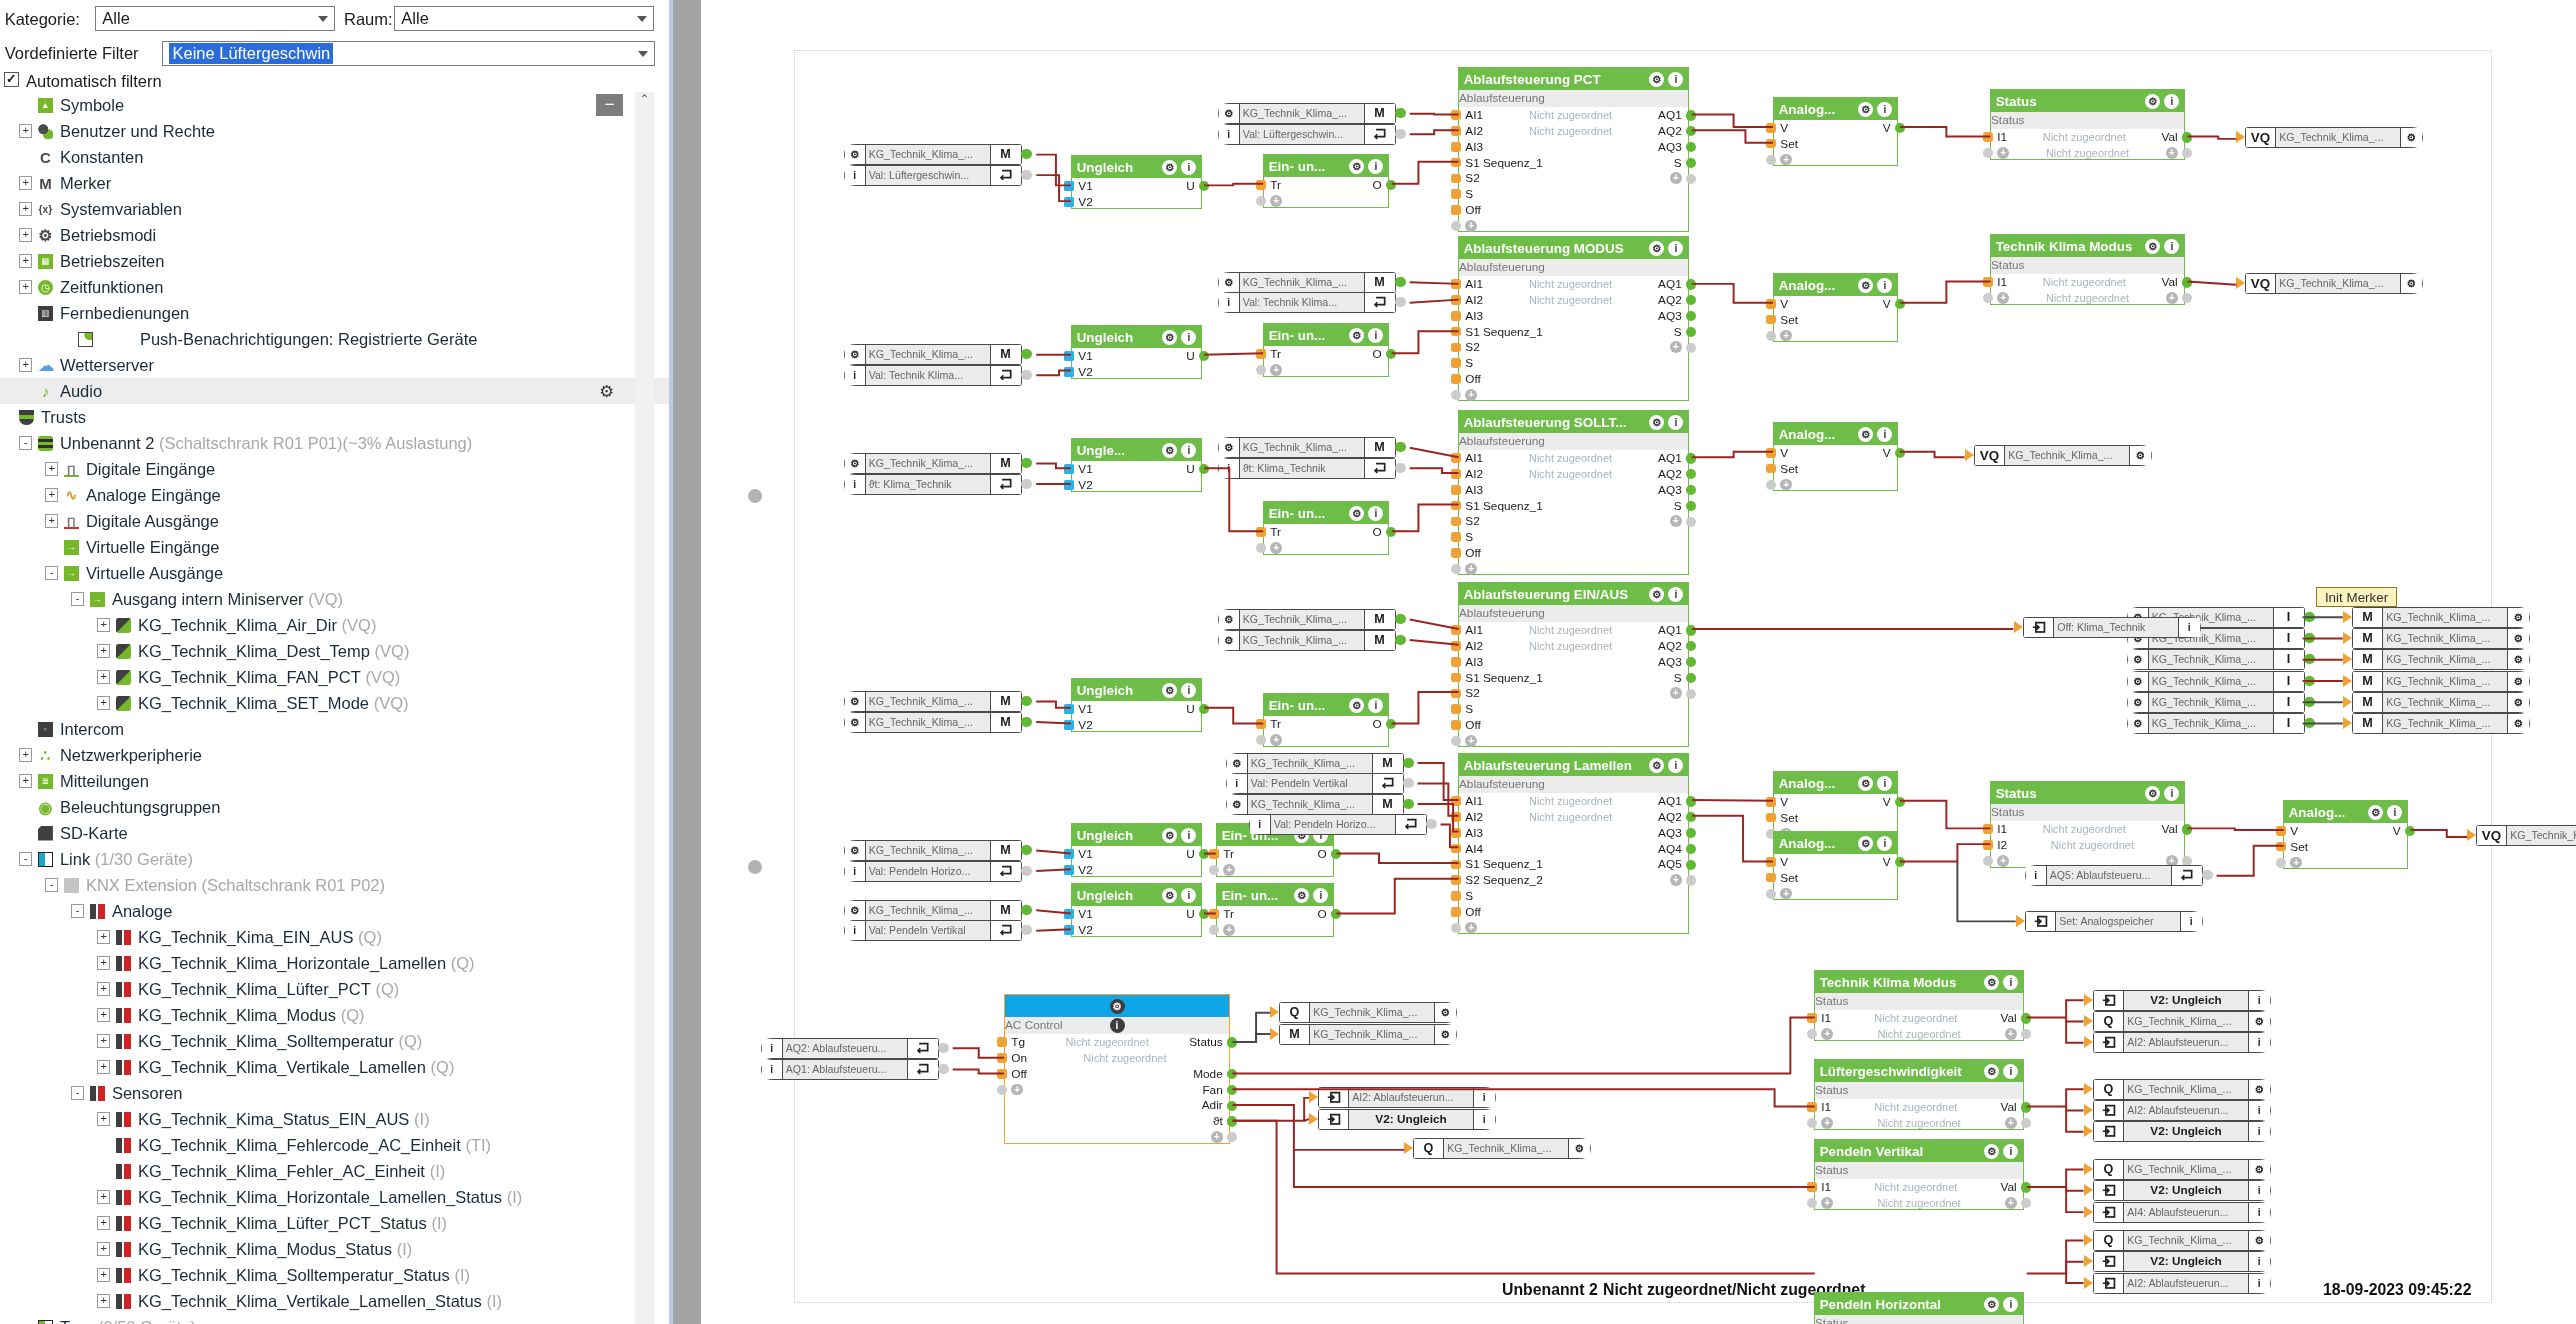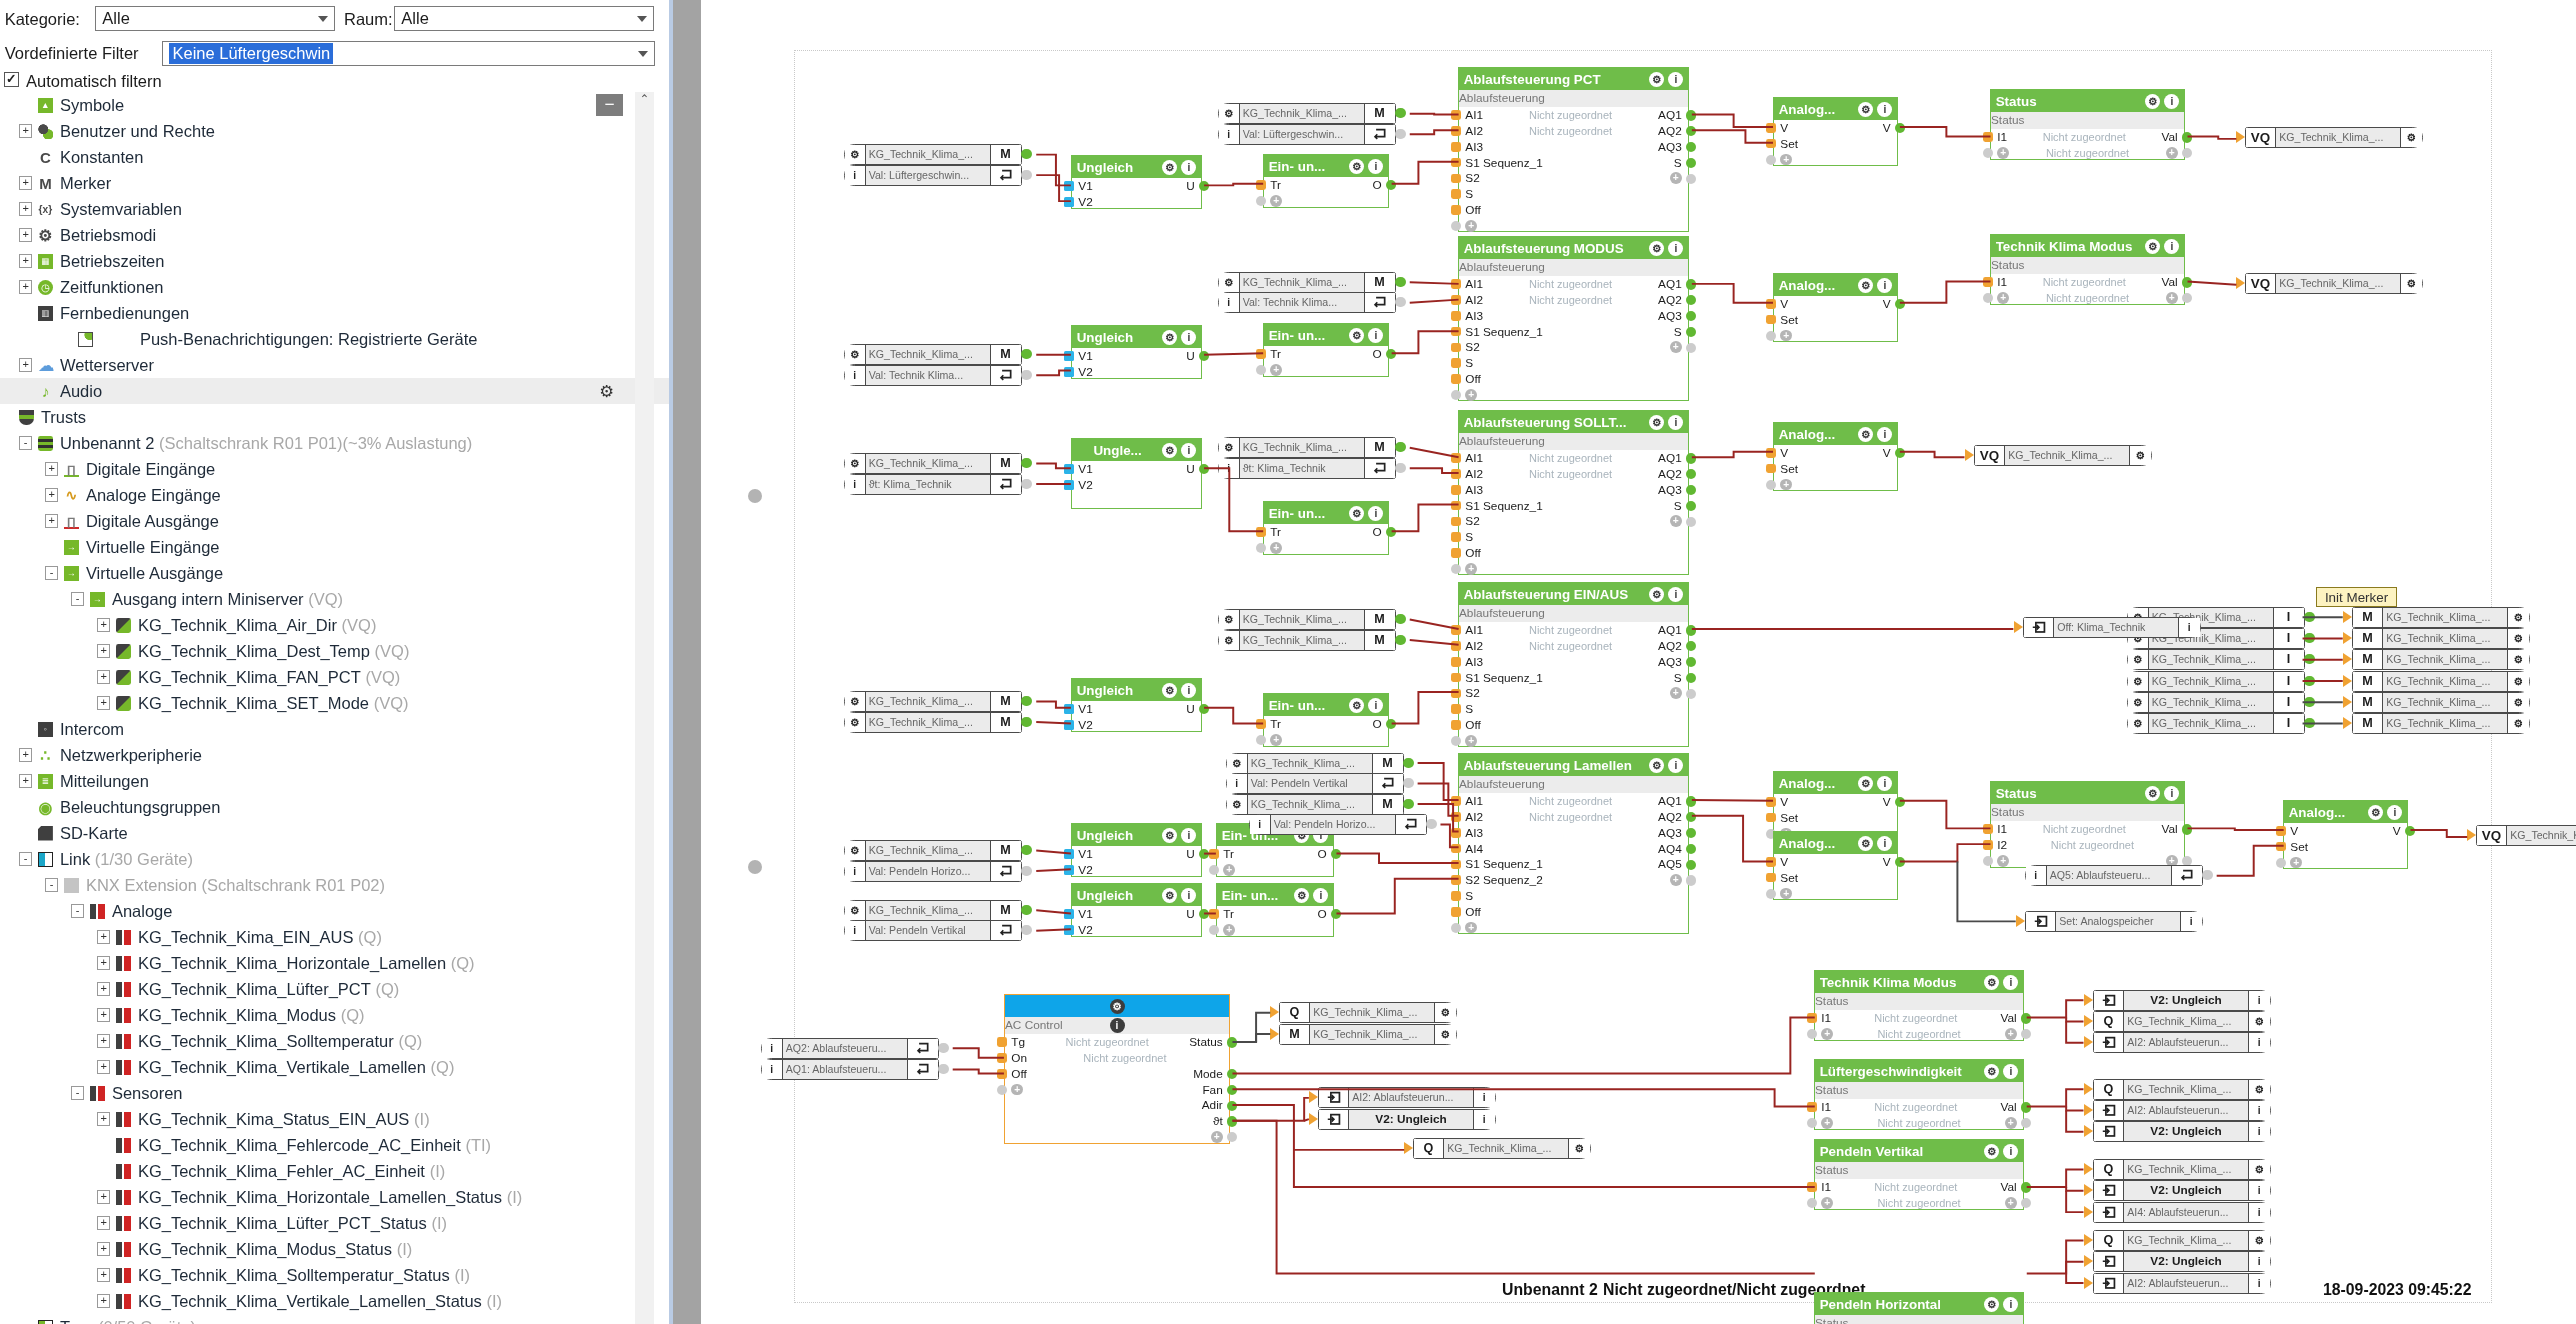--- a/index.html
+++ b/index.html
@@ -749,21 +749,21 @@
           <span class="mp"></span>
           <span class="rp"></span>
         </div>
         <div class="br">
           <span class="nb l x"></span>
           <span class="plusc">+</span>
           <span class="mp"></span>
           <span class="rp"></span>
         </div>
       </div>
-      <div class="blk" style="left: 370px; top: 438px; width: 131px; height: 71px; text-align: center;">
+      <div class="blk" style="left: 370px; top: 438px; width: 131px; height: 54px;">
         <div class="bh">
           <span class="bt">Ungle...</span>
           <span class="hic">⚙</span>
           <span class="hic">i</span>
         </div>
         <div class="br">
           <span class="nb l c"></span>
           <span class="lp">V1</span>
           <span class="mp"></span>
           <span class="rp">U</span>

